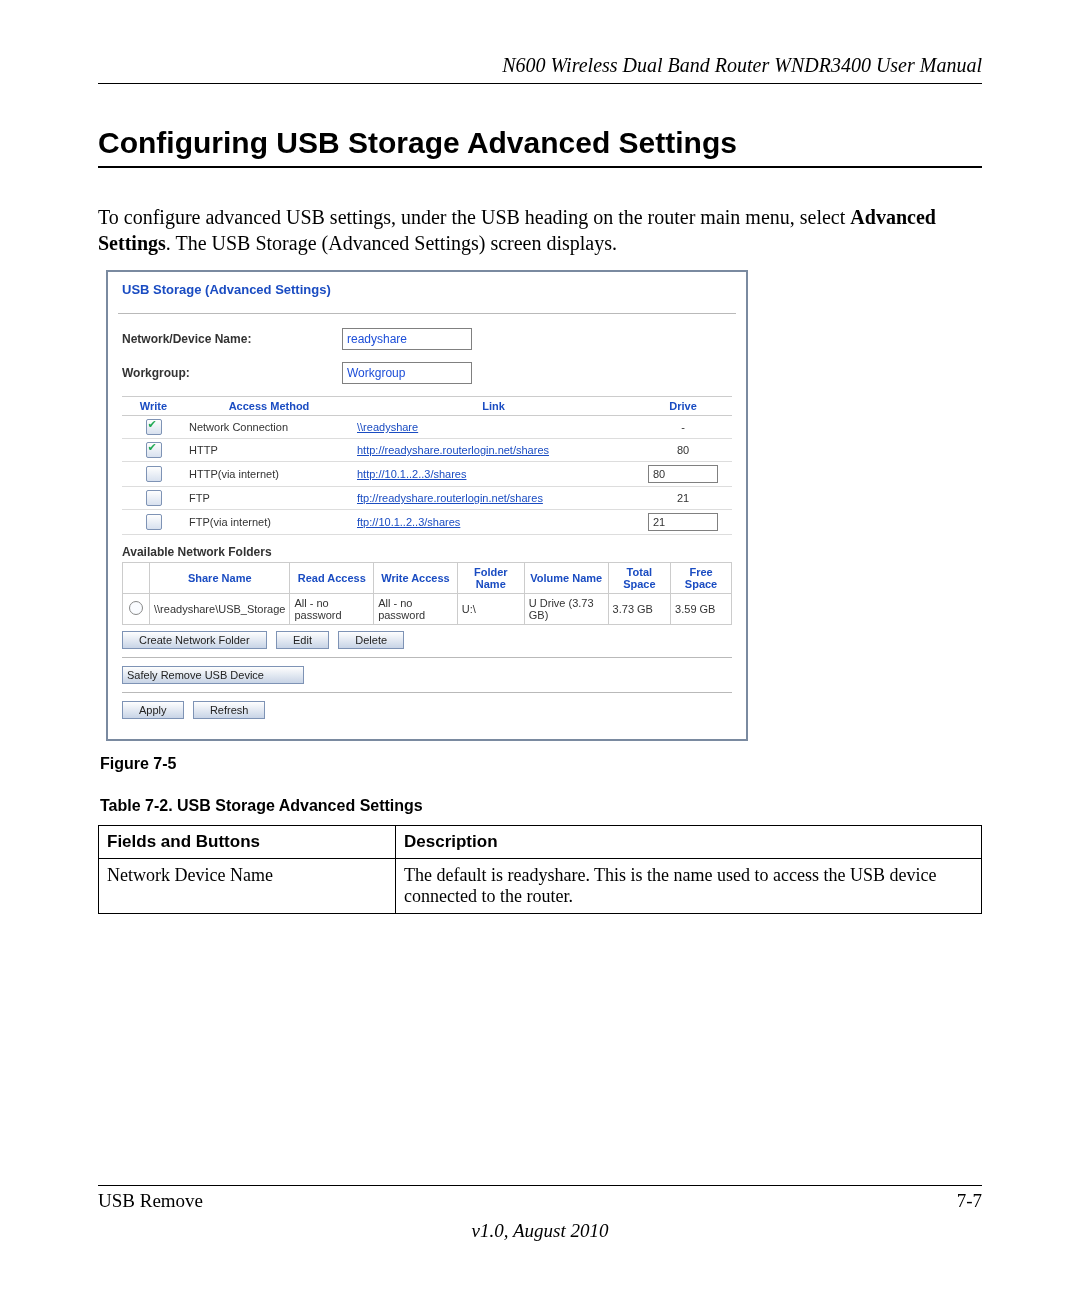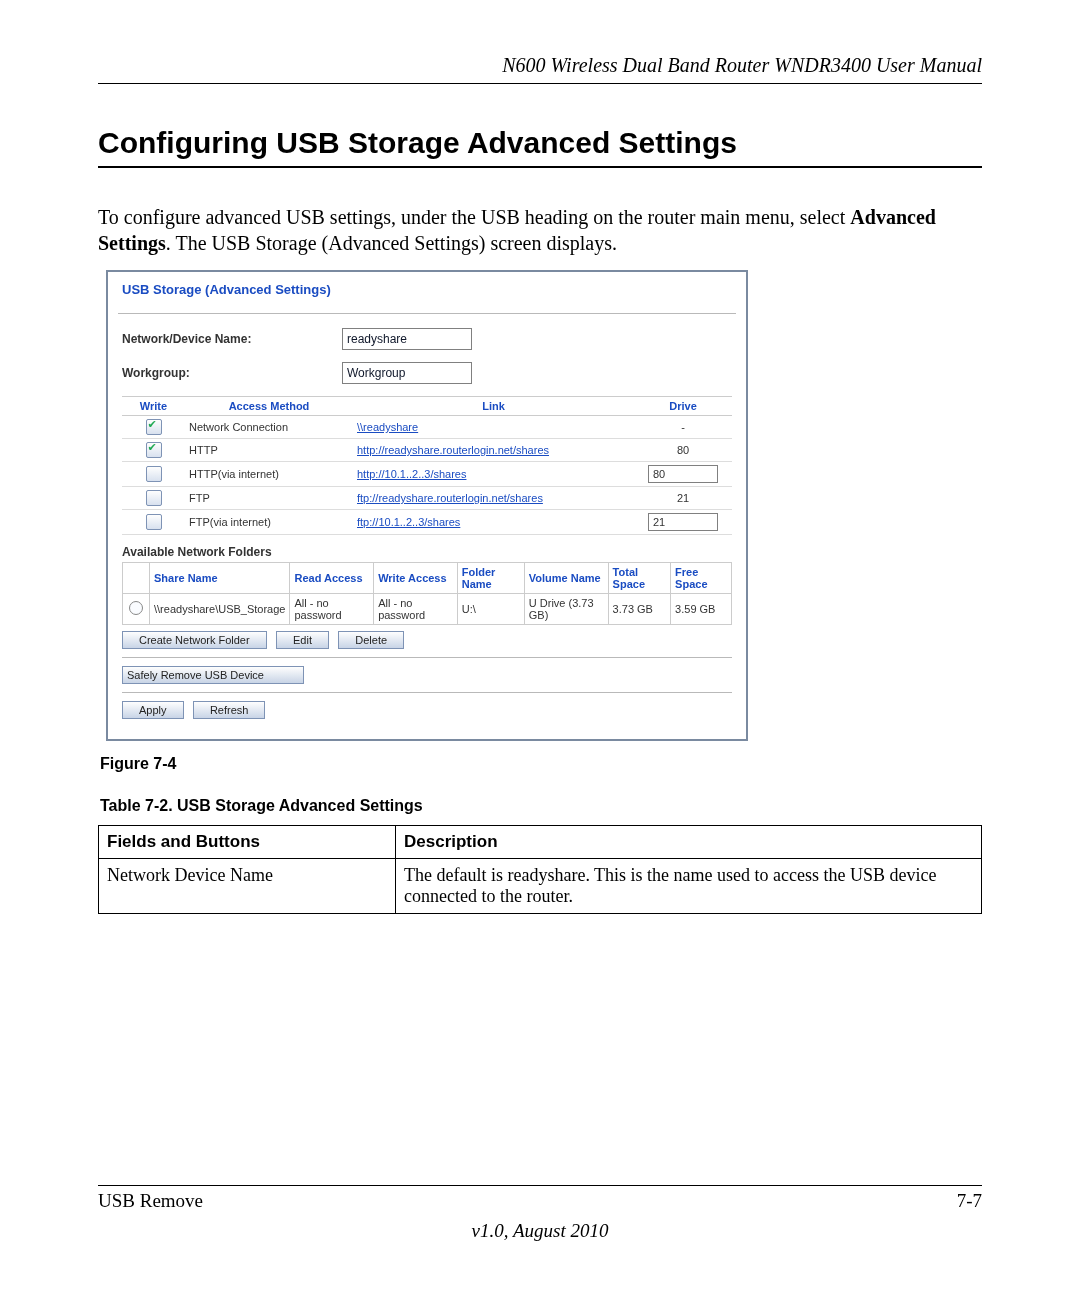--- a/index.html
+++ b/index.html
@@ -66,21 +66,21 @@
   }
   .shot .sep { border-top: 1px solid #b9b9b9; margin: 4px -4px 14px -4px; }
   .shot .hsep { border-top: 1px solid #b9b9b9; margin: 8px 0 8px 0; }
   .formrow {
     display: flex; align-items: center; margin-bottom: 12px;
   }
   .formrow .lbl { font-weight: bold; width: 220px; font-size: 12px; }
   .formrow input.txt {
     width: 120px; height: 18px; font-size: 12px;
     border: 1px solid #808080; padding: 1px 4px;
-    font-family: Arial, Helvetica, sans-serif; color:#0f172a;
+    font-family: Arial, Helvetica, sans-serif; color:#1d4ed8;
   }
 
   table.access {
     width: 100%; border-collapse: collapse; font-size: 11px;
   }
   table.access th {
     color: #1a4cc2; font-weight: bold; text-align: center;
     padding: 3px 4px; border-top: 1px solid #ccc; border-bottom: 1px solid #ccc;
   }
   table.access td {
@@ -104,21 +104,21 @@
     border: 1px solid #808080; padding: 0 4px; text-align: left;
     font-family: Arial, Helvetica, sans-serif; color:#333;
   }
 
   .subhead { font-weight: bold; font-size: 12px; margin: 10px 0 3px 0; }
 
   table.folders {
     width: 100%; border-collapse: collapse; font-size: 11px;
   }
   table.folders th {
-    color: #1a4cc2; font-weight: bold; text-align: left;
+    color: #1a4cc2; font-weight: bold; text-align: center;
     padding: 3px 4px; border: 1px solid #ccc;
   }
   table.folders td {
     padding: 3px 4px; border: 1px solid #ccc; text-align: left;
   }
   .radio {
     width: 12px; height: 12px; border: 1px solid #888; border-radius: 50%;
     display: inline-block; background: #fafcff;
   }
 
@@ -292,21 +292,21 @@
     </div>
 
     <div class="hsep bottom-bar"></div>
 
     <div class="btnrow">
       <span class="btn">Apply</span>
       <span class="btn">Refresh</span>
     </div>
   </div>
 
-  <div class="figcap">Figure 7-4</div>
+  <div class="figcap">Figure 7-5</div>
 
 
   <div class="tablecap">Table 7-2.  USB Storage Advanced Settings</div>
 
   <table class="spec">
     <tbody>
         <tr>
       <th style="width:280px">Fields and Buttons</th>
       <th>Description</th>
     </tr>

